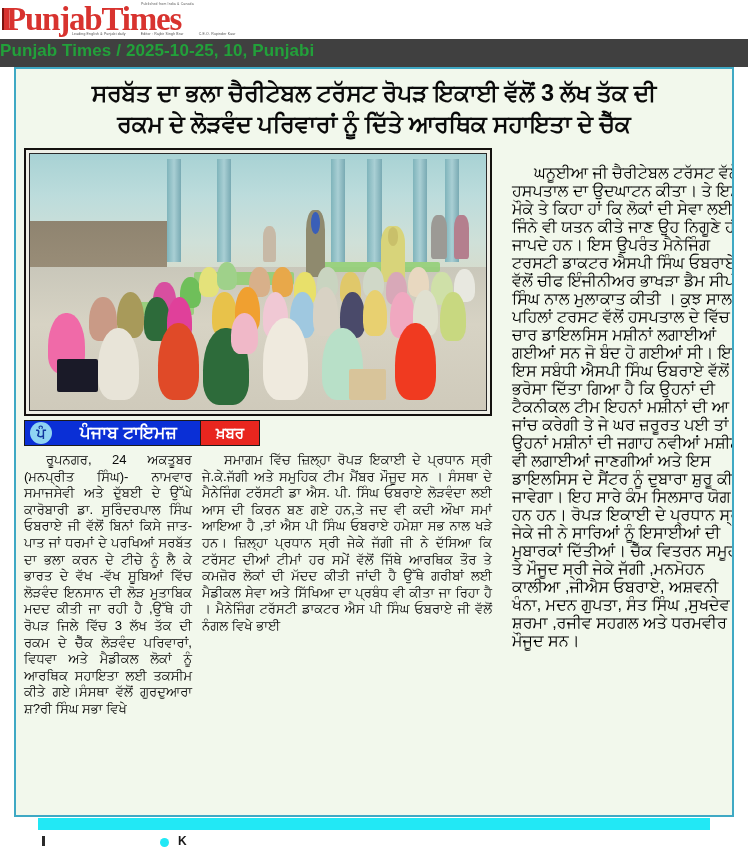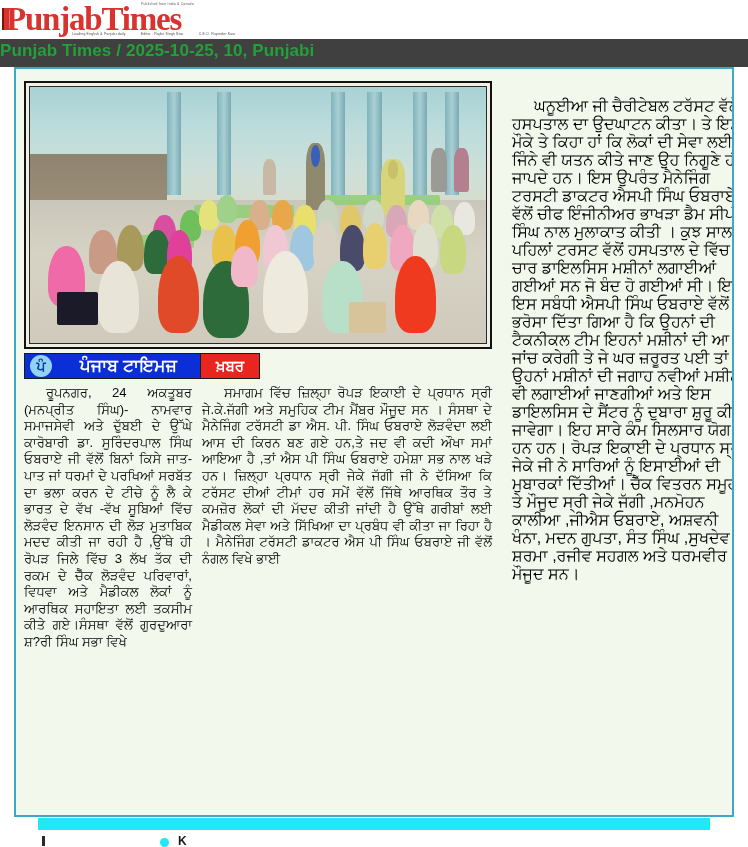--- a/index.html
+++ b/index.html
@@ -279,20 +279,24 @@
     <span>Leading English &amp; Punjabi daily</span>
     <span>Editor : Rajbir Singh Brar</span>
     <span>C.E.O. Rupinder Kaur</span>
   </div>
 </div>
 
 <div class="breadcrumb">Punjab Times / 2025-10-25, 10, Punjabi</div>
 
 <div class="page-frame">
 
+  <div class="headline">
+    <div>ਸਰਬੱਤ ਦਾ ਭਲਾ ਚੈਰੀਟੇਬਲ ਟਰੱਸਟ ਰੋਪੜ ਇਕਾਈ ਵੱਲੋਂ 3 ਲੱਖ ਤੱਕ ਦੀ</div>
+    <div>ਰਕਮ ਦੇ ਲੋੜਵੰਦ ਪਰਿਵਾਰਾਂ ਨੂੰ ਦਿੱਤੇ ਆਰਥਿਕ ਸਹਾਇਤਾ ਦੇ ਚੈੱਕ</div>
+  </div>
 
   <div class="article-body clearfix">
 
     <div class="col-right top">
       <p class="indent">ਘਨੂਈਆ ਜੀ ਚੈਰੀਟੇਬਲ ਟਰੱਸਟ ਵੱਲੋਂ ਹਸਪਤਾਲ ਦਾ ਉਦਘਾਟਨ ਕੀਤਾ। ਤੇ ਇਸ ਮੌਕੇ ਤੇ ਕਿਹਾ ਹਾਂ ਕਿ ਲੋਕਾਂ ਦੀ ਸੇਵਾ ਲਈ ਜਿੰਨੇ ਵੀ ਯਤਨ ਕੀਤੇ ਜਾਣ ਉਹ ਨਿਗੂਣੇ ਹੀ ਜਾਪਦੇ ਹਨ। ਇਸ ਉਪਰੰਤ ਮੈਨੇਜਿੰਗ ਟਰਸਟੀ ਡਾਕਟਰ ਐਸਪੀ ਸਿੰਘ ਓਬਰਾਏ ਵੱਲੋਂ ਚੀਫ ਇੰਜੀਨੀਅਰ ਭਾਖੜਾ ਡੈਮ ਸੀਪੀ ਸਿੰਘ ਨਾਲ ਮੁਲਾਕਾਤ ਕੀਤੀ । ਕੁਝ ਸਾਲ ਪਹਿਲਾਂ ਟਰਸਟ ਵੱਲੋਂ ਹਸਪਤਾਲ ਦੇ ਵਿੱਚ ਚਾਰ ਡਾਇਲਸਿਸ ਮਸ਼ੀਨਾਂ ਲਗਾਈਆਂ ਗਈਆਂ ਸਨ ਜੋ ਬੰਦ ਹੋ ਗਈਆਂ ਸੀ। ਇਸ ਇਸ ਸਬੰਧੀ ਐਸਪੀ ਸਿੰਘ ਓਬਰਾਏ ਵੱਲੋਂ ਭਰੋਸਾ ਦਿੱਤਾ ਗਿਆ ਹੈ ਕਿ ਉਹਨਾਂ ਦੀ ਟੈਕਨੀਕਲ ਟੀਮ ਇਹਨਾਂ ਮਸ਼ੀਨਾਂ ਦੀ ਆ ਕੇ ਜਾਂਚ ਕਰੇਗੀ ਤੇ ਜੇ ਘਰ ਜ਼ਰੂਰਤ ਪਈ ਤਾਂ ਉਹਨਾਂ ਮਸ਼ੀਨਾਂ ਦੀ ਜਗਾਹ ਨਵੀਆਂ ਮਸ਼ੀਨਾਂ ਵੀ ਲਗਾਈਆਂ ਜਾਣਗੀਆਂ ਅਤੇ ਇਸ ਡਾਇਲਸਿਸ ਦੇ ਸੈਂਟਰ ਨੂੰ ਦੁਬਾਰਾ ਸ਼ੁਰੂ ਕੀਤਾ ਜਾਵੇਗਾ। ਇਹ ਸਾਰੇ ਕੰਮ ਸਿਲਸਾਰ ਯੋਗ ਹਨ ਹਨ। ਰੋਪੜ ਇਕਾਈ ਦੇ ਪ੍ਰਧਾਨ ਸ੍ਰੀ ਜੇਕੇ ਜੀ ਨੇ ਸਾਰਿਆਂ ਨੂੰ ਇਸਾਈਆਂ ਦੀ ਮੁਬਾਰਕਾਂ ਦਿੱਤੀਆਂ। ਚੈੱਕ ਵਿਤਰਨ ਸਮੂਹ ਤੇ ਮੌਜੂਦ ਸ੍ਰੀ ਜੇਕੇ ਜੱਗੀ ,ਮਨਮੋਹਨ ਕਾਲੀਆ ,ਜੀਐਸ ਓਬਰਾਏ, ਅਸ਼ਵਨੀ ਖੰਨਾ, ਮਦਨ ਗੁਪਤਾ, ਸੰਤ ਸਿੰਘ ,ਸੁਖਦੇਵ ਸ਼ਰਮਾ ,ਰਜੀਵ ਸਹਗਲ ਅਤੇ ਧਰਮਵੀਰ ਮੌਜੂਦ ਸਨ।</p>
     </div>
 
     <div class="photo-wrap">
       <div class="photo">
         <div class="ph-hallback"></div>

